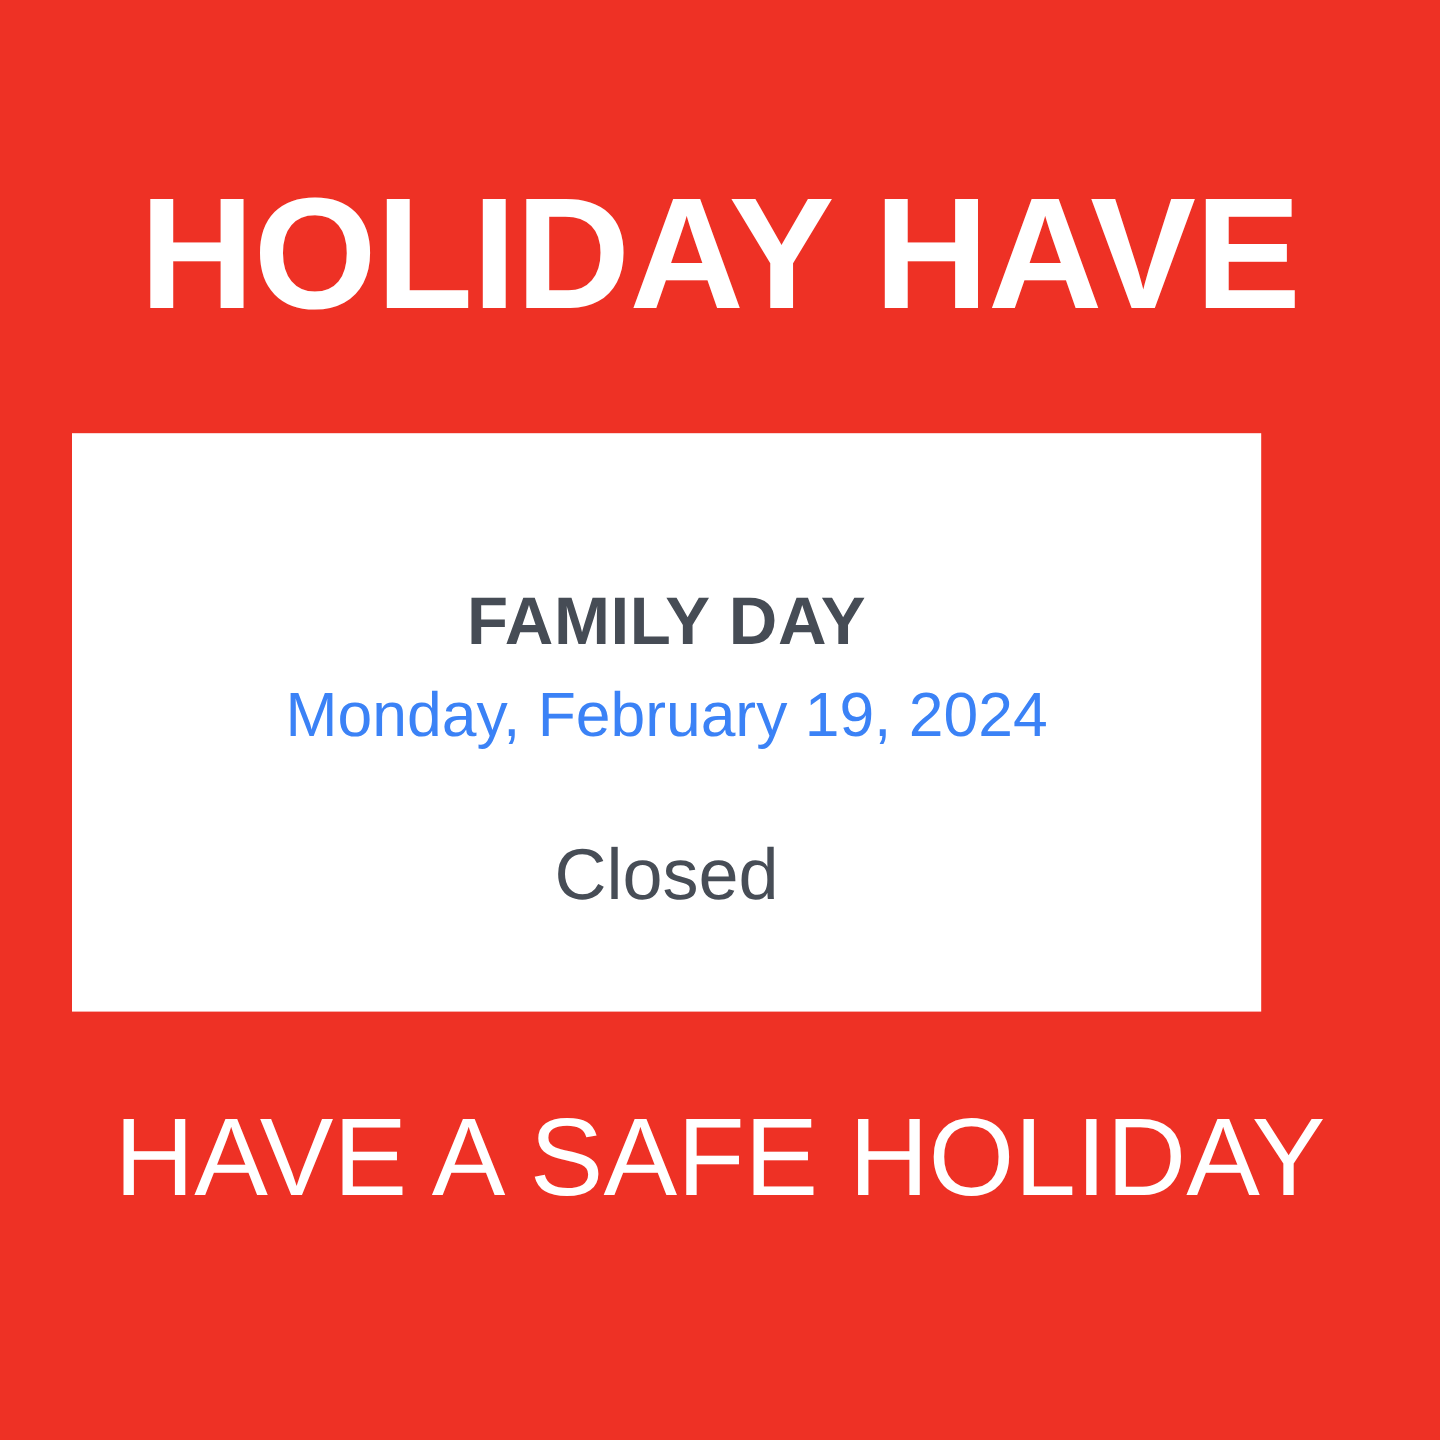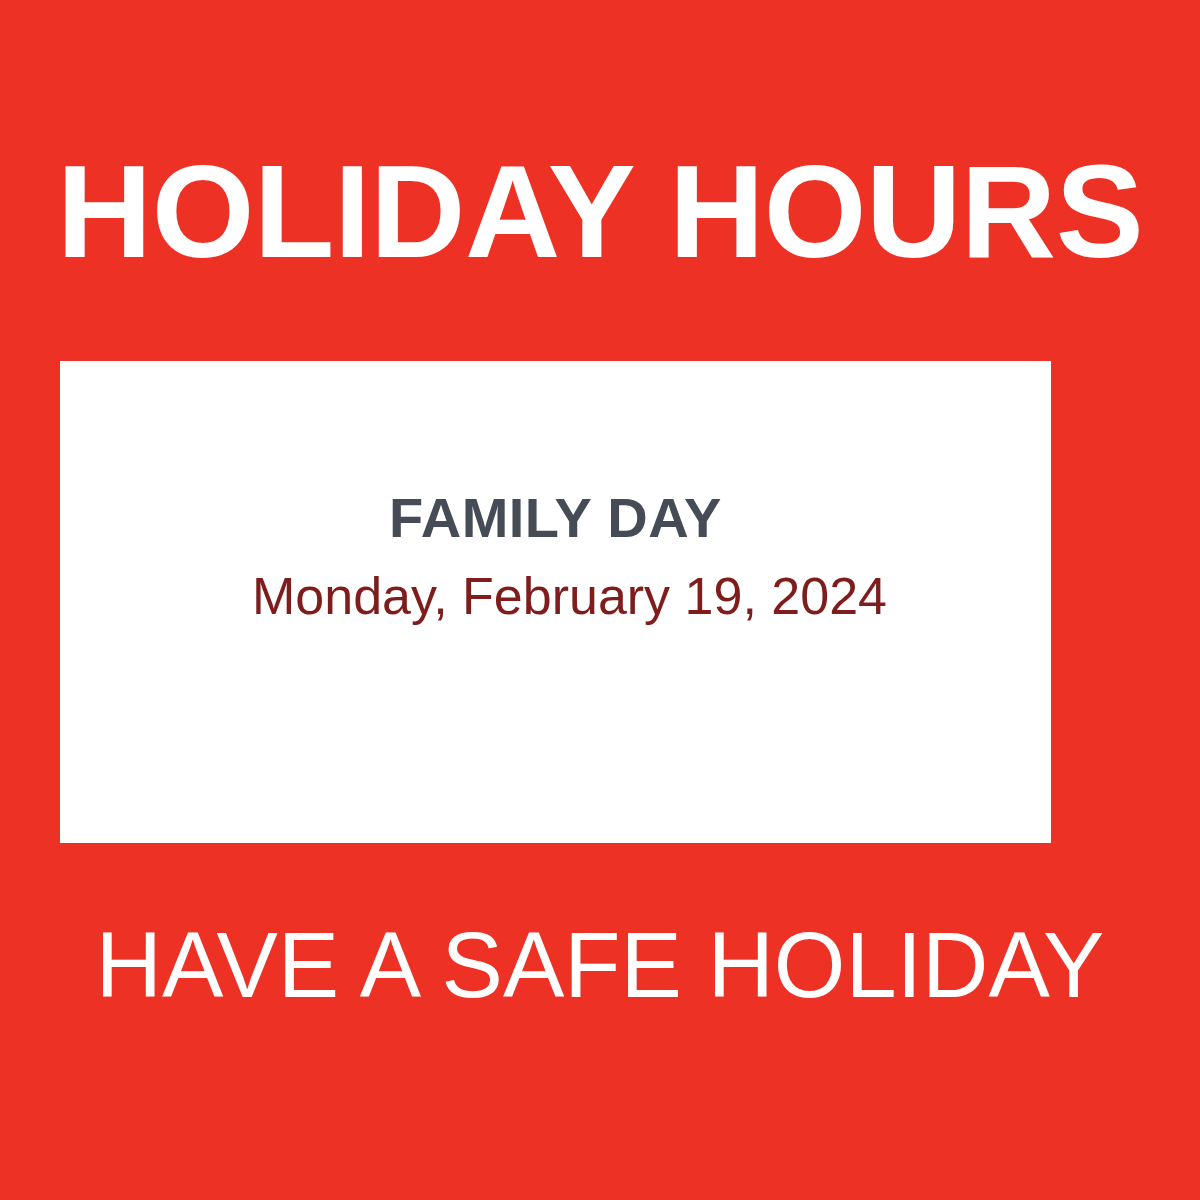--- a/index.html
+++ b/index.html
@@ -62,27 +62,26 @@
     line-height: 62px;
     letter-spacing: 0.5px;
     white-space: nowrap;
   }
   .holiday-date {
     position: absolute;
     left: 0;
     top: 206px;
     width: 100%;
     text-align: center;
-    color: #7f1d1d;
+    color: #3b82f6;
     font-family: "Liberation Sans", sans-serif;
     font-weight: normal;
     font-size: 52px;
     line-height: 58px;
     white-space: nowrap;
-    margin-left: 14px;
   }
   .holiday-status {
     position: absolute;
     left: 0;
     top: 335px;
     width: 100%;
     text-align: center;
     color: #474d56;
     font-family: "Liberation Sans", sans-serif;
     font-weight: normal;
@@ -103,24 +102,25 @@
     line-height: 104px;
     letter-spacing: 0px;
     white-space: nowrap;
   }
 </style>
 </head>
 <body>
 
 <div class="poster">
 
-  <div class="poster-title">HOLIDAY HOURS</div>
+  <div class="poster-title">HOLIDAY HAVE</div>
 
   <div class="notice-card">
     <div class="notice-inner">
       <div class="holiday-name">FAMILY DAY</div>
       <div class="holiday-date">Monday, February 19, 2024</div>
+      <div class="holiday-status">Closed</div>
     </div>
   </div>
 
   <div class="poster-footer">HAVE A SAFE HOLIDAY</div>
 
 </div>
 
 </body></html>

